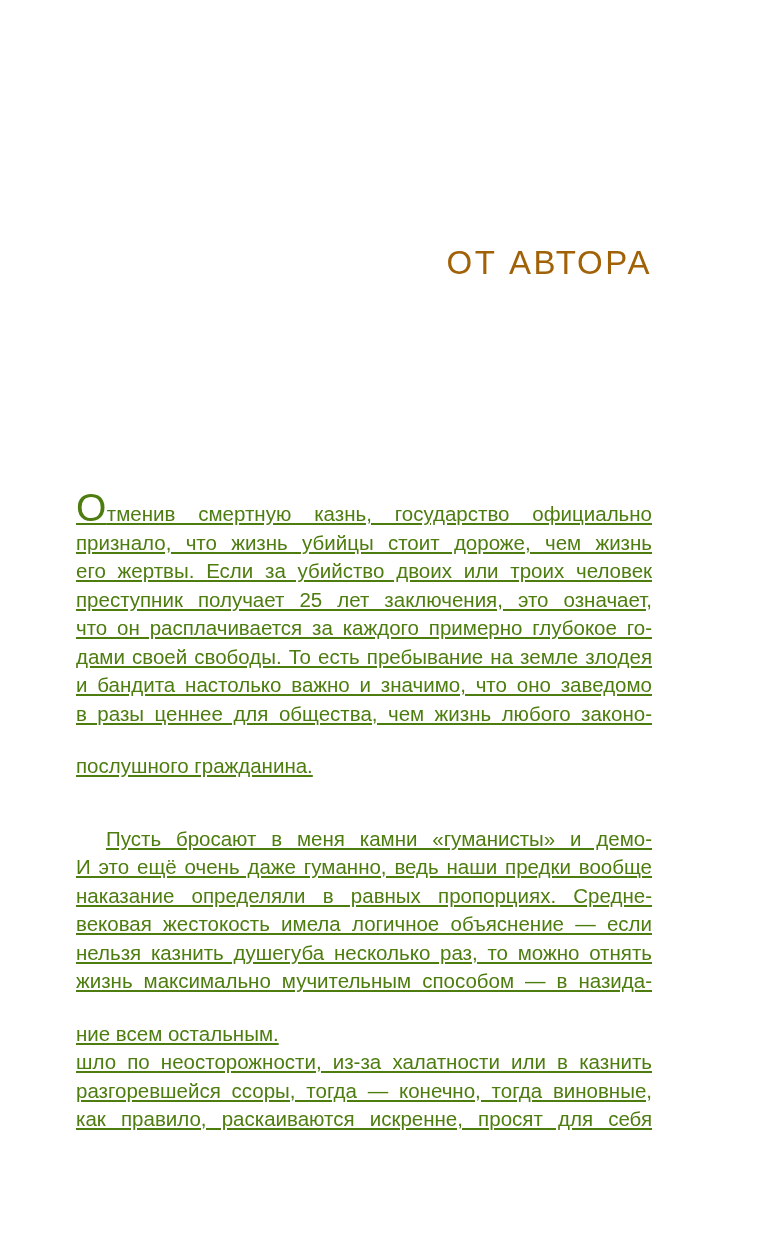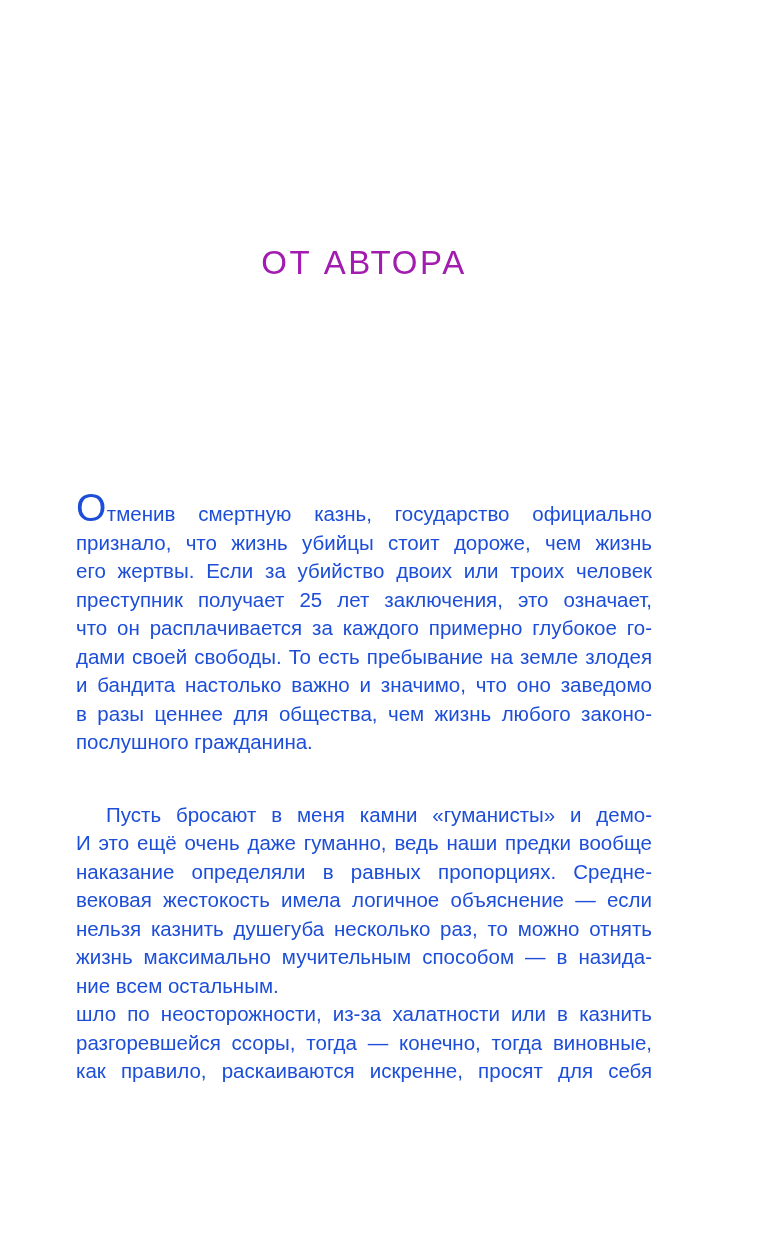--- a/index.html
+++ b/index.html
@@ -14,43 +14,45 @@
     background: #ffffff;
     overflow: hidden;
     font-family: "Liberation Sans", "DejaVu Sans", sans-serif;
     color: #1b1b1b;
   }
   .chapter-title {
     position: absolute;
     top: 224px;
     left: 76px;
     width: 576px;
-    text-align: center;
+    text-align: right;
     font-size: 33px;
     line-height: 33px;
     font-weight: 400;
     letter-spacing: 2.5px;
-    color: #a21caf;
+    color: #a16207;
     white-space: nowrap;
   }
   .body-text {
     position: absolute;
     top: 500px;
     left: 76px;
     width: 576px;
     font-size: 20.5px;
     line-height: 28.5px;
-    color: #1d4ed8;
+    color: #4d7c0f;
+    text-decoration: underline;
   }
   .line {
     text-align: justify;
     text-align-last: justify;
   }
   .line.endline {
     text-align-last: left;
+    margin-top: 24px;
   }
   .line.indent {
     text-indent: 30px;
     margin-top: 44px;
   }
   .dropcap {
     font-size: 39px;
     line-height: 0;
     letter-spacing: 0.5px;
   }

